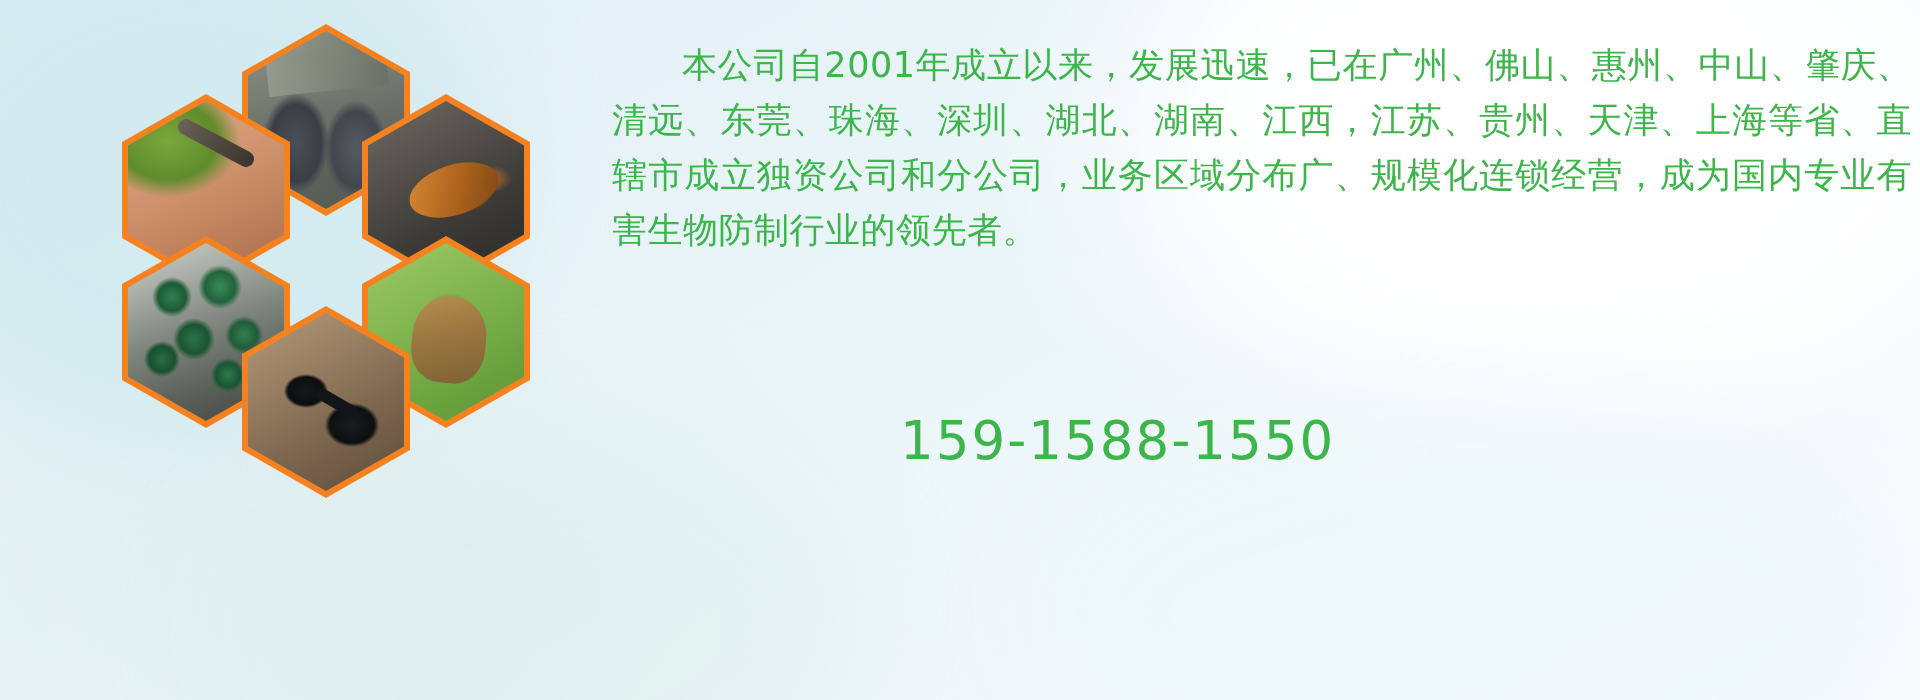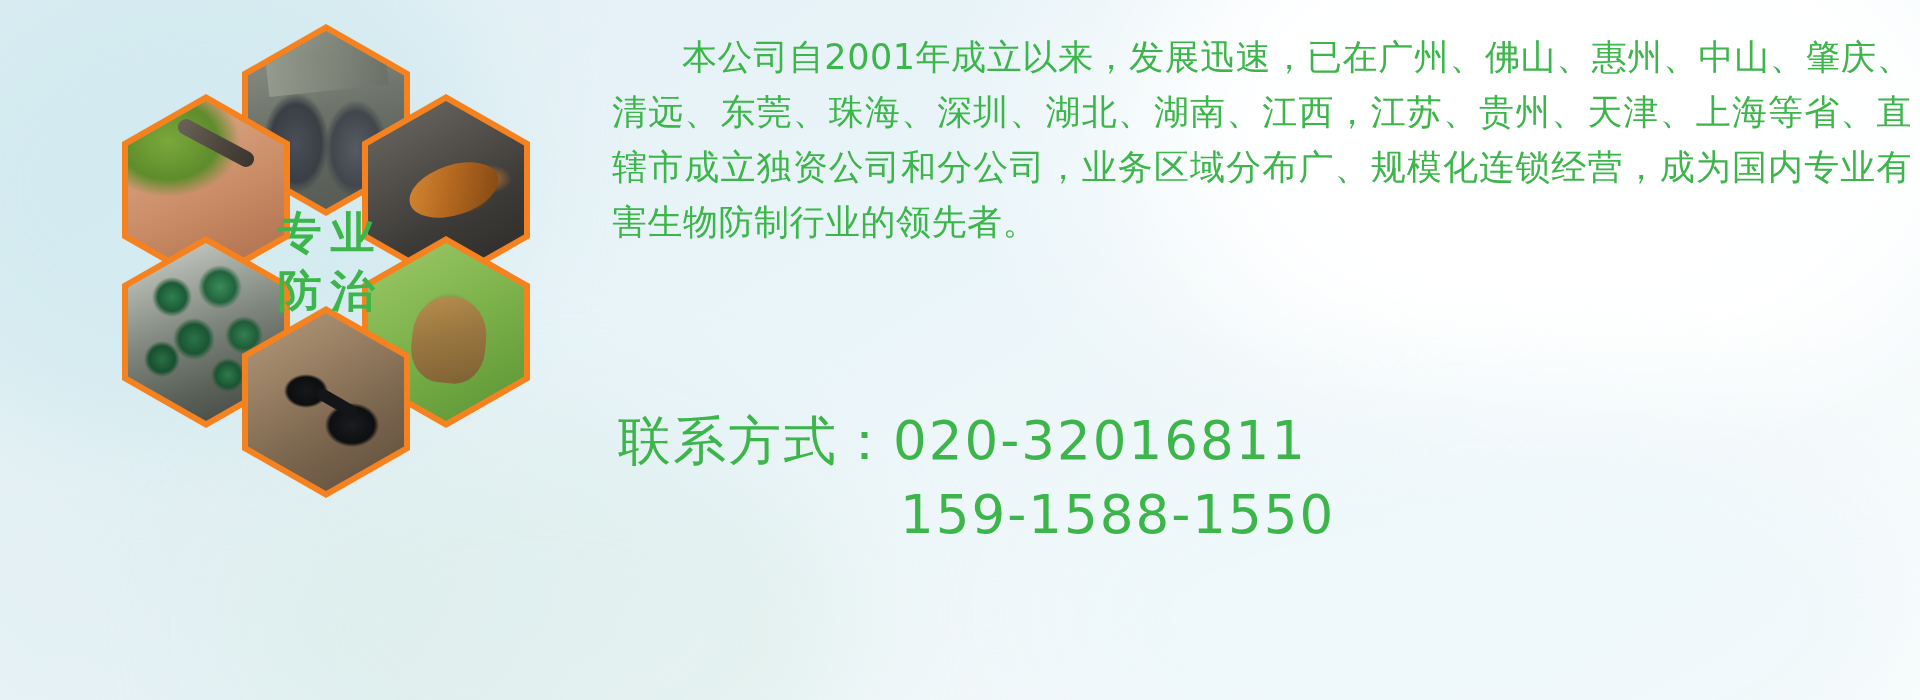--- a/index.html
+++ b/index.html
@@ -115,21 +115,21 @@
       linear-gradient(150deg,#9fc96a 0%,#8cbd58 25%,#7bb14a 50%,#6aa23e 75%,#5d9437 100%);
   }
   .art.bug:after{
     content:"";position:absolute;left:44px;top:54px;width:74px;height:86px;border-radius:46% 46% 40% 40%;
     background:linear-gradient(160deg,#b8904f 0%,#9a7740 45%,#7d6033 100%);
     transform:rotate(6deg);
   }
 
   
   #copy{
-    position:absolute;left:612px;top:30px;width:1300px;
+    position:absolute;left:612px;top:38px;width:1300px;
   }
   #copy p{
     margin:0;
     font-family:"DejaVu Sans","Liberation Sans",sans-serif;
     font-size:35px;line-height:55px;color:#3cb54a;
     text-indent:70px;text-align:justify;letter-spacing:.5px;
     font-weight:500;
   }
   #contact{
     position:absolute;left:618px;top:404px;width:1300px;
@@ -185,28 +185,23 @@
         <div class="art bug"></div>
       </div>
     </div>
 
     <div class="hex h-ant">
       <div class="inner">
         <div class="art ant"></div>
       </div>
     </div>
 
-    <div class="hex-center">
-      <span>专业</span>
-      <span>防治</span>
-    </div>
   </div>
 
   <div id="copy">
     <p>本公司自2001年成立以来，发展迅速，已在广州、佛山、惠州、中山、肇庆、清远、东莞、珠海、深圳、湖北、湖南、江西，江苏、贵州、天津、上海等省、直辖市成立独资公司和分公司，业务区域分布广、规模化连锁经营，成为国内专业有害生物防制行业的领先者。</p>
   </div>
 
   <div id="contact">
-    <div class="line1">联系方式：020-32016811</div>
     <div class="line2">159-1588-1550</div>
   </div>
 
 </div>
 
 </body></html>

